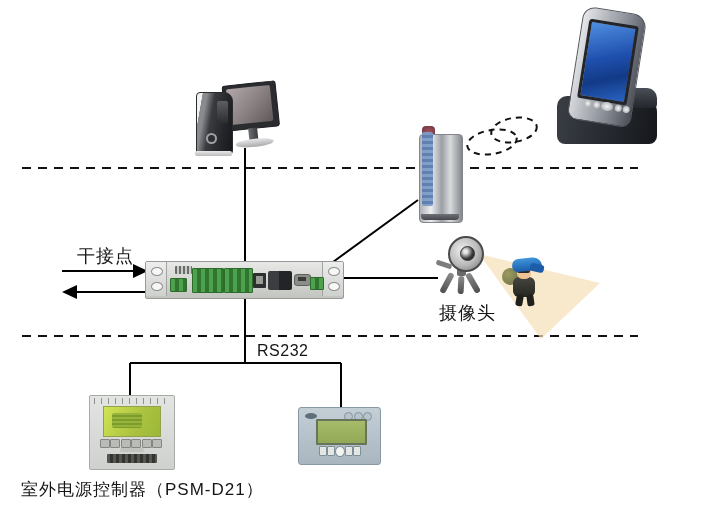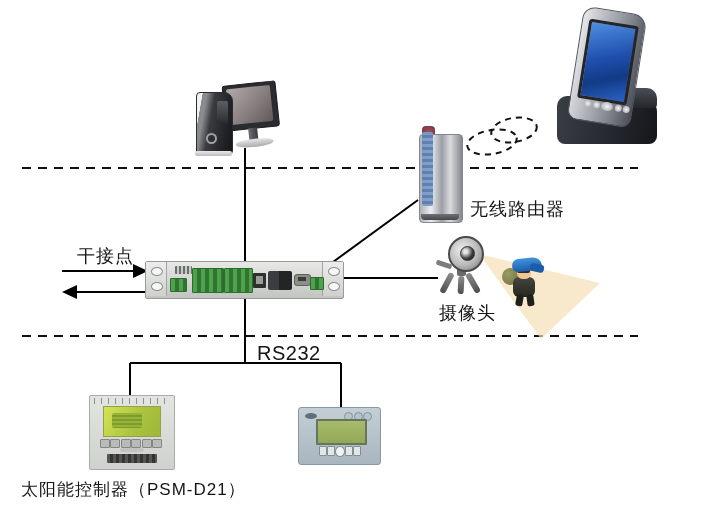--- a/index.html
+++ b/index.html
@@ -4,21 +4,21 @@
 <style>
   html,body{margin:0;padding:0;background:#ffffff;}
   #canvas{
     position:relative;width:716px;height:523px;background:#ffffff;overflow:hidden;
     font-family:"Liberation Sans","DejaVu Sans",sans-serif;color:#111;
   }
   .abs{position:absolute;}
   svg.wires{position:absolute;left:0;top:0;width:716px;height:523px;}
   .lbl{position:absolute;color:#151515;white-space:nowrap;letter-spacing:1px;}
   .lbl-cn{font-size:18px;}
-  .lbl-sm{font-size:20px;letter-spacing:0.5px;}
+  .lbl-sm{font-size:16px;letter-spacing:0.5px;}
   .lbl-bottom{font-size:17px;}
 
   
   .pc{left:193px;top:83px;width:86px;height:76px;}
   .pc-tower{position:absolute;left:3px;top:9px;width:35px;height:61px;border-radius:4px 9px 4px 4px;
     background:linear-gradient(100deg,#f2f2f3 0 12%,#8a8b8e 13% 22%,#3a3b3f 40%,#232428 75%,#17181b);border:1px solid #2a2b2e;}
   .pc-tower-drive{position:absolute;left:20px;top:8px;width:11px;height:22px;background:linear-gradient(#5c5e63,#2c2d31);border-radius:2px;}
   .pc-tower-btn{position:absolute;left:9px;top:40px;width:7px;height:7px;border-radius:50%;border:2px solid #9fa1a5;background:#2e2f33;}
   .pc-tower-foot{position:absolute;left:2px;top:68px;width:37px;height:5px;background:linear-gradient(#e9e9ea,#b9babd);border-radius:2px;}
   .pc-mon{position:absolute;left:31px;top:0px;width:54px;height:50px;transform:rotate(-6deg);}
@@ -258,18 +258,17 @@
     <div class="solar-btns">
       <div class="solar-btn"></div>
       <div class="solar-btn"></div>
       <div class="solar-btn round"></div>
       <div class="solar-btn"></div>
       <div class="solar-btn"></div>
     </div>
   </div>
 
   <div class="lbl lbl-cn" style="left:62px;top:244px;margin-left:15px;">干接点</div>
-  <div class="lbl lbl-cn" style="left:470px;top:197px;">无线路由器</div>
   <div class="lbl lbl-cn" style="left:439px;top:301px;">摄像头</div>
   <div class="lbl lbl-sm" style="left:257px;top:342px;">RS232</div>
-  <div class="lbl lbl-bottom" style="left:21px;top:478px;">太阳能控制器（PSM-D21）</div>
+  <div class="lbl lbl-bottom" style="left:21px;top:478px;">室外电源控制器（PSM-D21）</div>
 
 </div>
 
 </body></html>

